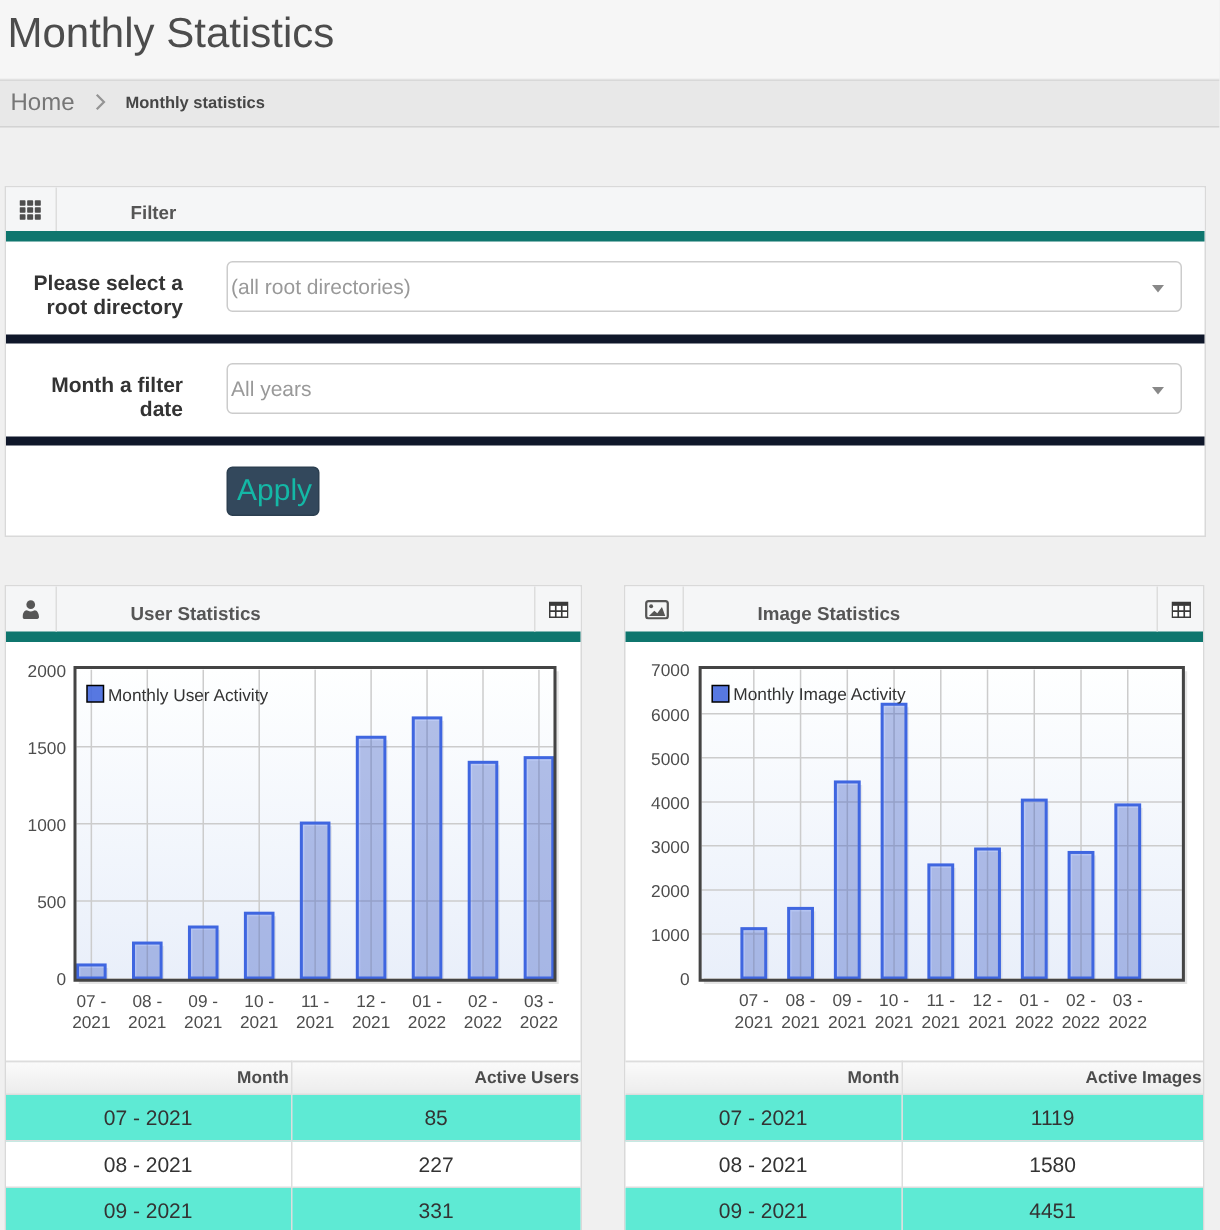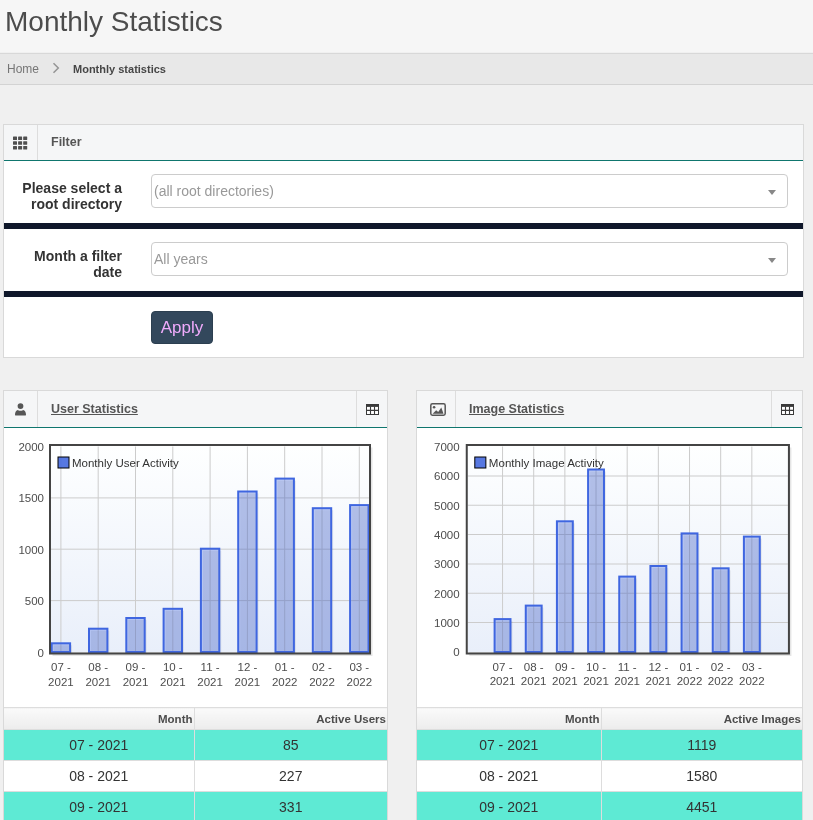--- a/index.html
+++ b/index.html
@@ -2,37 +2,37 @@
 <html><head>
 <meta charset="utf-8">
 <title>Monthly Statistics</title>
 <style>
 * { box-sizing: border-box; }
 html,body { margin:0; padding:0; }
 body { background:#f0f0f0; font-family:"Liberation Sans", sans-serif; width:813px; overflow:hidden; }
 .top { background:#f6f6f6; height:52px; }
 .top h1 { margin:0; padding:6px 0 0 5px; font-size:28px; font-weight:400; color:#4c4c4c; letter-spacing:0px; }
 .crumbs { margin-top:1px; height:32px; background:#e8e8e8; border-top:1px solid #d8d8d8; border-bottom:1px solid #d3d3d3; display:flex; align-items:center; font-size:12px; }
-.crumbs .home { color:#767676; margin-left:7px; font-size:12px; }
+.crumbs .home { color:#767676; margin-left:7px; font-size:16px; }
 .crumbs .chev { margin:0 13px; }
 .crumbs .cur { font-weight:bold; color:#464646; font-size:11px; }
 .content { margin-left:3px; width:801px; }
 .panel { background:#fff; border:1px solid #d9d9d9; }
-.phead { height:36px; display:flex; align-items:stretch; background:#f5f6f7; border-bottom:1px solid #0f766e; }
+.phead { height:36px; display:flex; align-items:stretch; background:#f5f6f7; border-bottom:7px solid #0f766e;gap:36px; }
 .phead .icell { width:34px; border-right:1px solid #dddddd; display:flex; align-items:center; justify-content:center; flex:none; }
 .phead .ptitle { font-size:12.5px; font-weight:bold; color:#555; line-height:35px; padding-left:13px; }
 .filter-panel { margin-top:39px; }
 .frow { border-bottom:6px solid #0f172a; padding:13px 15px 0 16px; height:68px; display:flex; }
 .frow .lbl { width:102px; text-align:right; font-size:14px; font-weight:bold; color:#333; line-height:16px; padding-top:6px; flex:none; }
 .frow .fld { flex:1; margin-left:29px; position:relative; }
 .sel { height:34px; border:1px solid #ccc; border-radius:4px; background:#fff; font-size:14px; color:#999; line-height:32px; padding-left:2px; position:relative; }
 .sel:after { content:""; position:absolute; right:11px; top:15px; width:0; height:0; border-left:4px solid transparent; border-right:4px solid transparent; border-top:5px solid #888; }
 .arow { padding:14px 16px 0 16px; height:60px; }
-.btn-apply { margin-left:131px; width:62px; height:33px; background:#33485c; border:1px solid #2c3f50; border-radius:4px; color:#f0abfc; font-size:17px; font-family:"Liberation Sans",sans-serif; }
-.charts { margin-top:32px; display:flex; } .charts .phead { height:37px; } .charts .phead .ptitle { line-height:36px;text-decoration:underline; }
+.btn-apply { margin-left:131px; width:62px; height:33px; background:#33485c; border:1px solid #2c3f50; border-radius:4px; color:#14b8a6; font-size:20px; font-family:"Liberation Sans",sans-serif; }
+.charts { margin-top:32px; display:flex; } .charts .phead { height:37px; } .charts .phead .ptitle { line-height:36px; }
 .cpanel-l { width:385px; flex:none; }
 .cpanel-r { width:387px; flex:none; margin-left:28px; }
 .phead .ricell { margin-left:auto; width:31px; border-left:1px solid #dddddd; display:flex; align-items:center; justify-content:center; flex:none; }
 table.stat { width:100%; border-collapse:collapse; font-size:14px; color:#333; }
 table.stat th { border:1px solid #ddd; border-left:none; background:linear-gradient(#fafafa,#ececec); font-size:11.5px; font-weight:bold; color:#4c4c4c; height:22px; text-align:right; }
 table.stat td { border:1px solid #ddd; border-left:none; height:31px; text-align:center; }
 table.stat th:last-child, table.stat td:last-child { border-right:none; }
 table.stat tr.odd td { background:#5eead4; }
 </style>
 </head>

